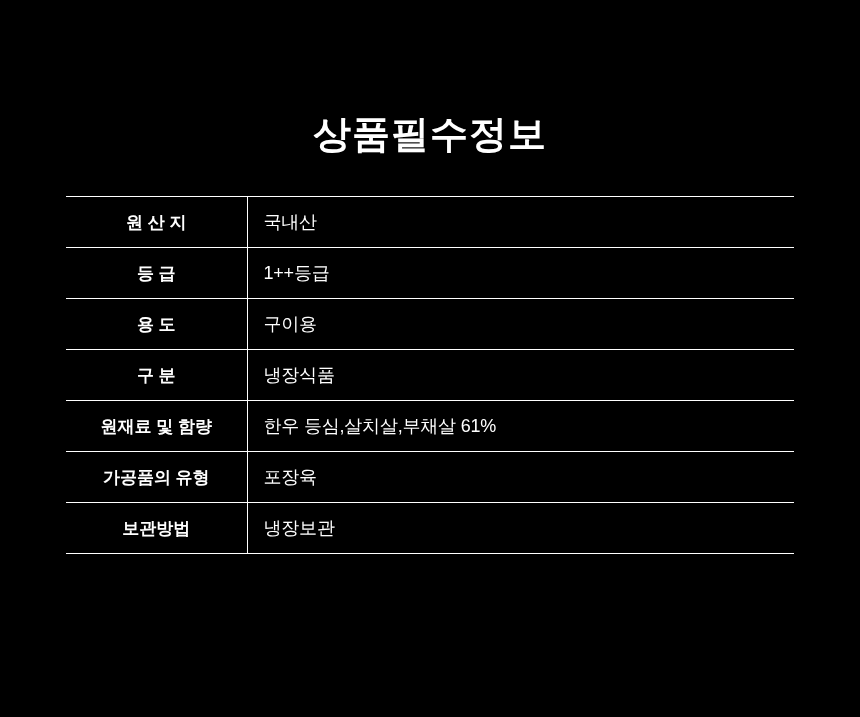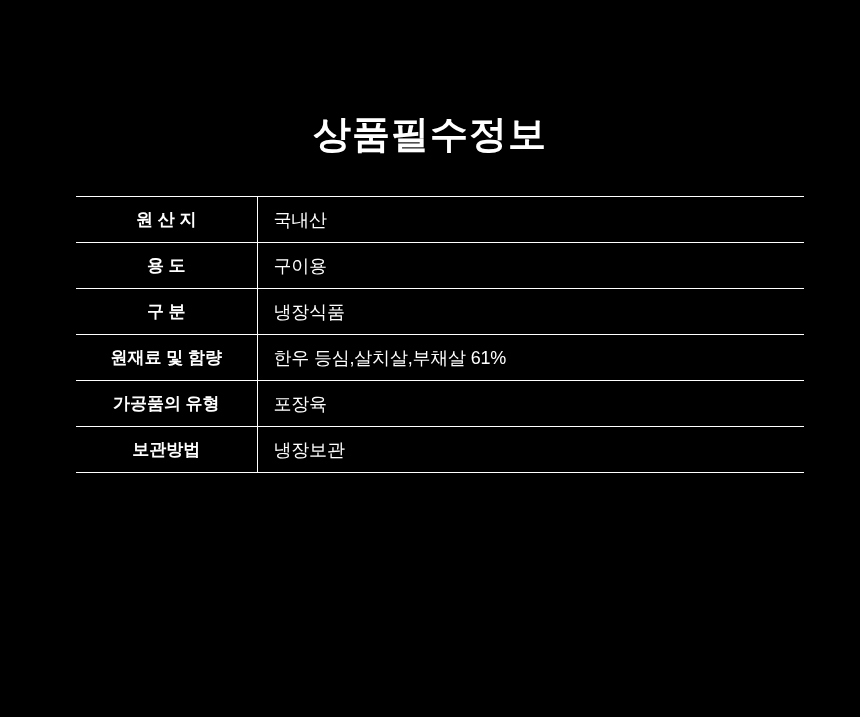--- a/index.html
+++ b/index.html
@@ -28,32 +28,32 @@
     text-align: center;
     font-size: 38px;
     font-weight: bold;
     letter-spacing: 1px;
     color: #ffffff;
     line-height: 1.2;
   }
   .info-table {
     position: absolute;
     top: 196px;
-    left: 76px;
+    left: 66px;
     width: 728px;
     border-collapse: collapse;
     table-layout: fixed;
   }
   .info-table tr {
     height: 46px;
   }
   .info-table td {
     border-top: 1px solid #ffffff;
     border-bottom: 1px solid #ffffff;
-    padding: 0;
+    padding: 13px;
     vertical-align: middle;
     color: #ffffff;
   }
   .info-table tr td.label-cell {
     width: 181px;
     border-right: 1px solid #ffffff;
     text-align: center;
     font-size: 17px;
     font-weight: bold;
     letter-spacing: 0px;
@@ -76,20 +76,24 @@
 
   <div class="title">상품필수정보</div>
 
   <table class="info-table">
     <tbody>
       <tr>
         <td class="label-cell">원 산 지</td>
         <td class="value-cell">국내산</td>
       </tr>
       <tr>
+        <td class="label-cell">등      급</td>
+        <td class="value-cell">1++등급</td>
+      </tr>
+      <tr>
         <td class="label-cell">용      도</td>
         <td class="value-cell">구이용</td>
       </tr>
       <tr>
         <td class="label-cell">구      분</td>
         <td class="value-cell">냉장식품</td>
       </tr>
       <tr>
         <td class="label-cell">원재료 및 함량</td>
         <td class="value-cell">한우 등심,살치살,부채살 61%</td>

